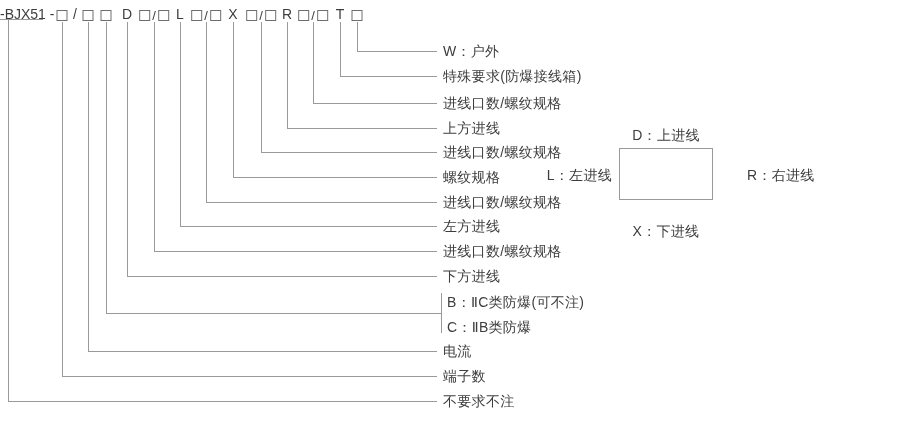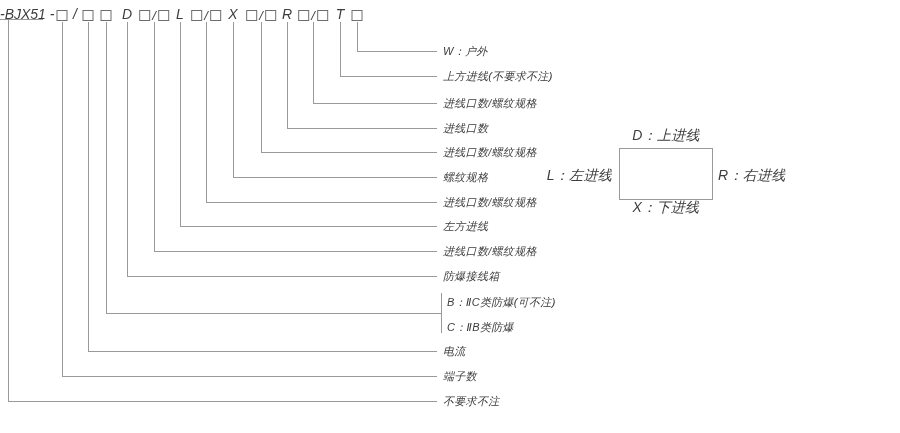--- a/index.html
+++ b/index.html
@@ -1,24 +1,23 @@
 <!DOCTYPE html>
 <html style="--line: #9a9a9a; --text: #3d3d3d; --box: #6e6e6e;"><head>
 <meta charset="utf-8">
 <style>
   :root{ --line:#9a9a9a; --text:#3d3d3d; --box:#6e6e6e; }
   *{ margin:0; padding:0; box-sizing:border-box; }
   html,body{ background:#ffffff; }
   #canvas{
     position:relative; width:900px; height:433px; background:#fff; overflow:hidden;
     font-family:"Liberation Sans","DejaVu Sans",sans-serif;
-    font-style:italic;
   }
   .t{
-    position:absolute; font-size:11px; line-height:18px; color:var(--text);
+    position:absolute; font-size:14px; line-height:18px; color:var(--text);
     white-space:nowrap; letter-spacing:0.3px;
   }
   .code-t{
     position:absolute; font-size:14px; line-height:16px; color:var(--text);
     white-space:nowrap; font-weight:500;
   }
   .ln{ position:absolute; background:var(--line); }
   .bx{ position:absolute; width:11px; height:11px; border:1px solid var(--box); background:#fff; }
   .pair{ position:absolute; display:flex; align-items:center; gap:1px; }
   .pair .bxi{ width:11px; height:11px; border:1px solid var(--box); background:#fff; display:inline-block; }
@@ -62,45 +61,45 @@
         <span class="sl">/</span>
         <span class="bxi"></span>
       </div>
       <div class="code-t cx" style="left: 340px; top: 6px;">T</div>
       <div class="bx cx" style="left: 357px; top: 10px;"></div>
       <div class="ln" style="left: 357px; top: 22px; width: 1px; height: 30px;"></div>
       <div class="ln" style="left: 357px; top: 51px; width: 80px; height: 1px;"></div>
       <div class="t" style="left: 443px; top: 42px;">W：户外</div>
       <div class="ln" style="left: 340px; top: 22px; width: 1px; height: 55px;"></div>
       <div class="ln" style="left: 340px; top: 76px; width: 97px; height: 1px;"></div>
-      <div class="t" style="left: 443px; top: 67px;">上方进线(不要求不注)</div>
+      <div class="t" style="left: 443px; top: 67px;">特殊要求(防爆接线箱)</div>
       <div class="ln" style="left: 313px; top: 22px; width: 1px; height: 82px;"></div>
       <div class="ln" style="left: 313px; top: 103px; width: 124px; height: 1px;"></div>
       <div class="t" style="left: 443px; top: 94px;">进线口数/螺纹规格</div>
       <div class="ln" style="left: 287px; top: 22px; width: 1px; height: 107px;"></div>
       <div class="ln" style="left: 287px; top: 128px; width: 150px; height: 1px;"></div>
-      <div class="t" style="left: 443px; top: 119px;">进线口数</div>
+      <div class="t" style="left: 443px; top: 119px;">上方进线</div>
       <div class="ln" style="left: 261px; top: 22px; width: 1px; height: 131px;"></div>
       <div class="ln" style="left: 261px; top: 152px; width: 176px; height: 1px;"></div>
       <div class="t" style="left: 443px; top: 143px;">进线口数/螺纹规格</div>
       <div class="ln" style="left: 233px; top: 22px; width: 1px; height: 156px;"></div>
       <div class="ln" style="left: 233px; top: 177px; width: 204px; height: 1px;"></div>
       <div class="t" style="left: 443px; top: 168px;">螺纹规格</div>
       <div class="ln" style="left: 206px; top: 22px; width: 1px; height: 181px;"></div>
       <div class="ln" style="left: 206px; top: 202px; width: 231px; height: 1px;"></div>
       <div class="t" style="left: 443px; top: 193px;">进线口数/螺纹规格</div>
       <div class="ln" style="left: 180px; top: 22px; width: 1px; height: 205px;"></div>
       <div class="ln" style="left: 180px; top: 226px; width: 257px; height: 1px;"></div>
       <div class="t" style="left: 443px; top: 217px;">左方进线</div>
       <div class="ln" style="left: 154px; top: 22px; width: 1px; height: 230px;"></div>
       <div class="ln" style="left: 154px; top: 251px; width: 283px; height: 1px;"></div>
       <div class="t" style="left: 443px; top: 242px;">进线口数/螺纹规格</div>
       <div class="ln" style="left: 127px; top: 22px; width: 1px; height: 255px;"></div>
       <div class="ln" style="left: 127px; top: 276px; width: 310px; height: 1px;"></div>
-      <div class="t" style="left: 443px; top: 267px;">防爆接线箱</div>
+      <div class="t" style="left: 443px; top: 267px;">下方进线</div>
       <div class="ln" style="left: 88px; top: 22px; width: 1px; height: 330px;"></div>
       <div class="ln" style="left: 88px; top: 351px; width: 349px; height: 1px;"></div>
       <div class="t" style="left: 443px; top: 342px;">电流</div>
       <div class="ln" style="left: 62px; top: 22px; width: 1px; height: 355px;"></div>
       <div class="ln" style="left: 62px; top: 376px; width: 375px; height: 1px;"></div>
       <div class="t" style="left: 443px; top: 367px;">端子数</div>
       <div class="ln" style="left: 8px; top: 19px; width: 1px; height: 383px;"></div>
       <div class="ln" style="left: 8px; top: 401px; width: 429px; height: 1px;"></div>
       <div class="t" style="left: 443px; top: 392px;">不要求不注</div>
       <div class="ln" style="left: 0px; top: 19px; width: 43px; height: 1px;"></div>
@@ -108,17 +107,17 @@
       <div class="ln" style="left: 106px; top: 313px; width: 335px; height: 1px;"></div>
       <div class="ln" style="left: 441px; top: 293px; width: 1px; height: 40px;"></div>
       <div class="t" style="left: 447px; top: 293px;">B：ⅡC类防爆(可不注)</div>
       <div class="t" style="left: 447px; top: 318px;">C：ⅡB类防爆</div>
     </div>
 
   <div>
     <div id="legend-rect"></div>
     <div class="t legend-t cx" style="left:666px;top:126px;">D：上进线</div>
     <div class="t legend-t" style="left:612px;top:166px;transform:translateX(-100%);">L：左进线</div>
-    <div class="t legend-t" style="left:718px;top:166px;">R：右进线</div>
-    <div class="t legend-t cx" style="left:666px;top:198px;">X：下进线</div>
+    <div class="t legend-t" style="left:747px;top:166px;">R：右进线</div>
+    <div class="t legend-t cx" style="left:666px;top:222px;">X：下进线</div>
   </div>
 
 </div>
 
 </body></html>

